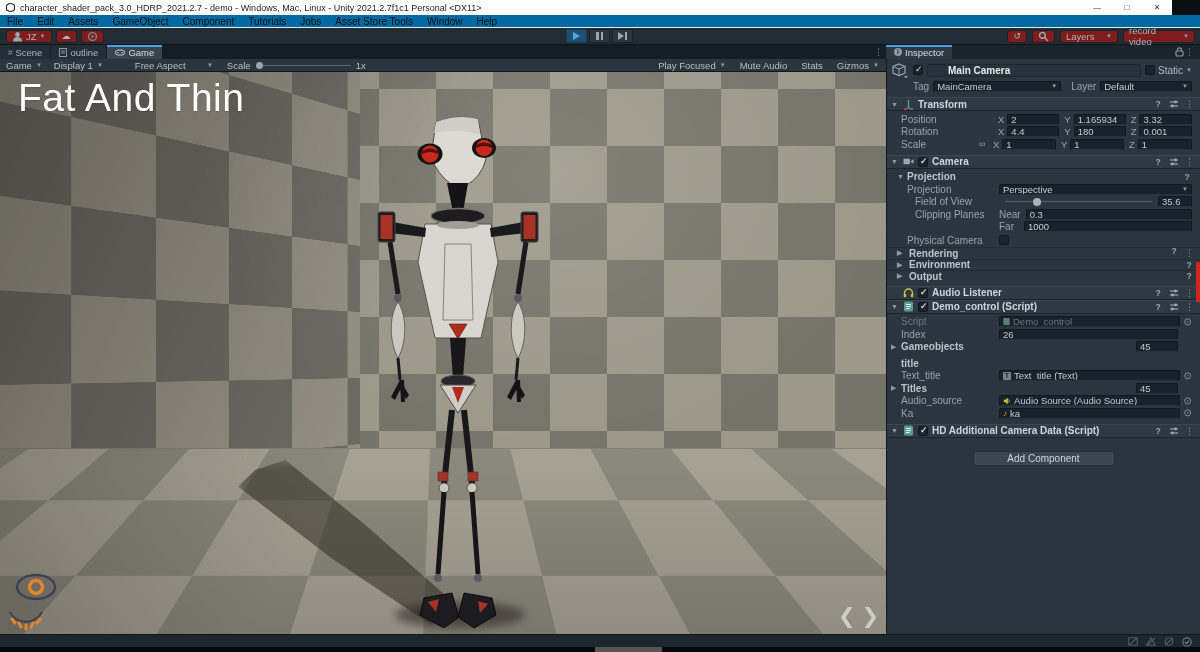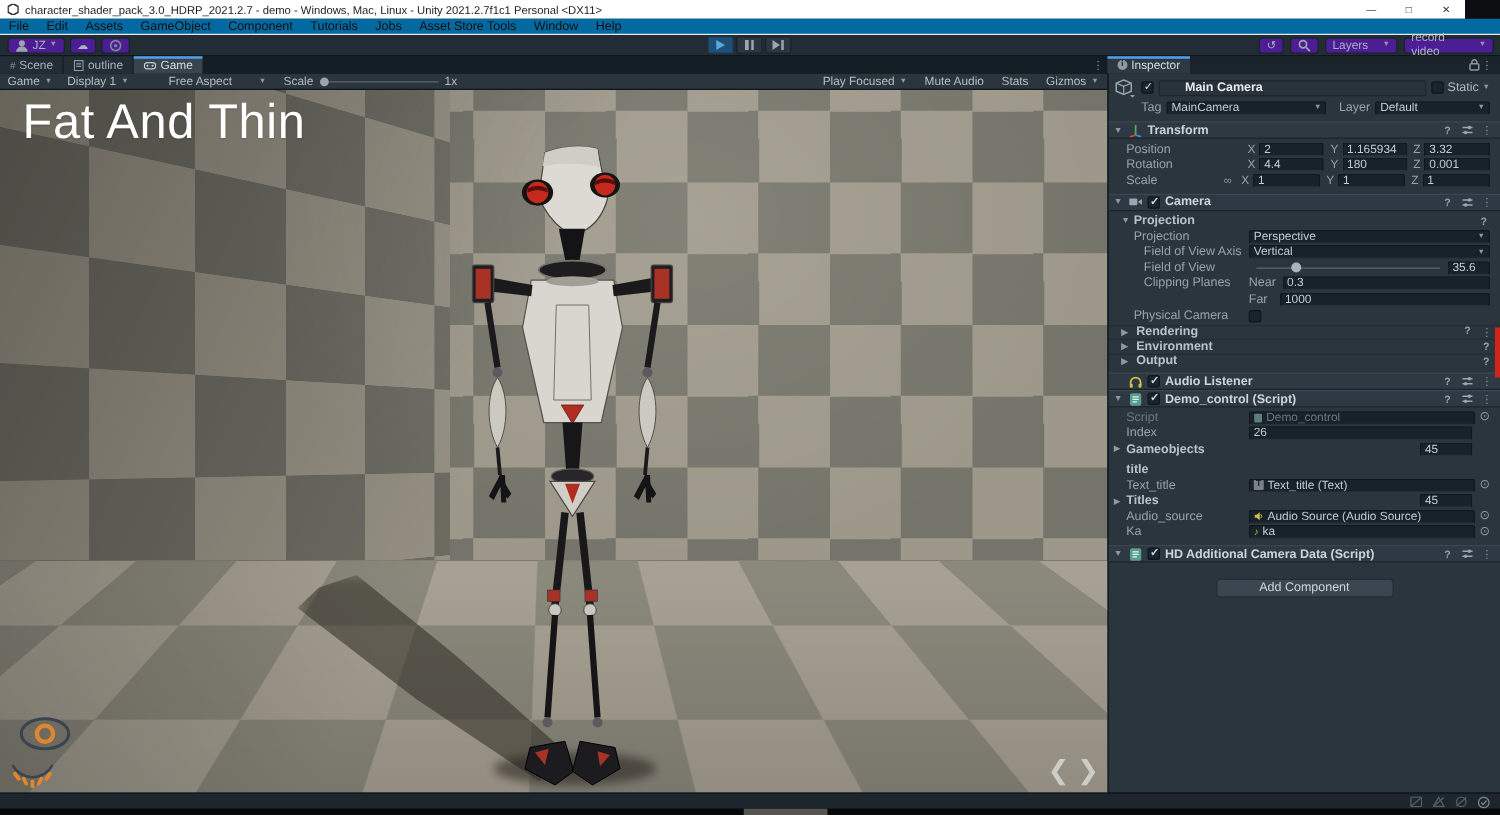--- a/index.html
+++ b/index.html
@@ -14,21 +14,21 @@
   .win-btn { width:30px; height:15px; display:flex; align-items:center; justify-content:center; font-size:8px; color:#333; }
   .menubar { position:absolute; left:0; top:15px; width:1200px; height:13px; background:#0369a1; display:flex; align-items:center; font-size:10px; color:#111; border-bottom:1px solid #e8e8e8; }
   .menu-item { padding:0 7px; line-height:13px; }
 
   
   .toolbar { position:absolute; left:0; top:28px; width:1200px; height:17px; background:#222c34; border-bottom:1px solid #0f161b; display:flex; align-items:center; font-size:9.5px; }
   .tb-group { display:flex; align-items:center; gap:4px; }
   .tb-left { margin-left:6px; }
   .tb-center { position:absolute; left:566px; display:flex; gap:2px; }
   .tb-right { position:absolute; right:5px; display:flex; gap:5px; align-items:center; }
-  .tb-btn { background:#4c1d95; border:1px solid #1a232a; border-radius:3px; height:13px; display:flex; align-items:center; gap:3px; padding:0 5px; color:#a9b4bb; }
+  .tb-btn { background:#7f1d1d; border:1px solid #1a232a; border-radius:3px; height:13px; display:flex; align-items:center; gap:3px; padding:0 5px; color:#a9b4bb; }
   .tb-btn .glyph { font-size:9px; line-height:11px; }
   .caret { font-size:6px; color:#8d989f; }
   .play-btn { width:21px; height:14px; border-radius:2px; background:#2b3640; border:1px solid #1a232a; display:flex; align-items:center; justify-content:center; }
   .play-btn.active { background:#1f4f74; border-color:#173a55; }
   .tri { width:0; height:0; border-left:7px solid #56a8e0; border-top:4.5px solid transparent; border-bottom:4.5px solid transparent; }
   .pause-bars { display:flex; gap:2px; } .pause-bars i { width:2.5px; height:8px; background:#9aa5ac; }
   .step-grp { display:flex; align-items:center; gap:1px; } .step-grp .t2 { border-left-color:#9aa5ac; border-left-width:6px; border-top-width:4px; border-bottom-width:4px; } .step-grp i { width:2px; height:8px; background:#9aa5ac; }
 
   
   .tabrow { position:absolute; left:0; top:45px; width:1200px; height:14px; background:#151e24; display:flex; font-size:9.5px; }
@@ -46,21 +46,21 @@
   
   .gamebar { position:absolute; left:0; top:59px; width:886px; height:13px; background:#2b353d; border-bottom:1px solid #10161a; display:flex; align-items:center; font-size:9.5px; color:#b4bfc5; }
   .gb-dd { display:flex; align-items:center; gap:4px; padding:0 6px; height:13px; }
   .gb-right { margin-left:auto; display:flex; align-items:center; }
   .scale-wrap { display:flex; align-items:center; gap:5px; margin-left:8px; }
   .scale-track { width:95px; height:1px; background:#5a646c; position:relative; }
   .scale-knob { position:absolute; left:0; top:-3px; width:7px; height:7px; border-radius:50%; background:#9aa5ac; }
   .gb-item { padding:10px 7px; display:flex; gap:4px; align-items:center; }
 
   
-  .gameview { position:absolute; left:0; top:72px; width:886px; height:562px; overflow:hidden; background:#0369a1;text-decoration:underline; }
+  .gameview { position:absolute; left:0; top:72px; width:886px; height:562px; overflow:hidden; background:#b91c1c;text-decoration:underline; }
   .wall-back { position:absolute; left:0; top:0; width:886px; height:380px;
     background:repeating-conic-gradient(#75746a 0% 25%, #9d988a 0% 50%); background-size:114px 114px; background-position:-20px -40px; }
   .wall-left { position:absolute; left:-250px; top:-90px; width:610px; height:760px;
     background:repeating-conic-gradient(#6c6b62 0% 25%, #948f82 0% 50%); background-size:132px 132px;
     transform:perspective(700px) rotateY(40deg); transform-origin:100% 50%; }
   .floor { position:absolute; left:-260px; top:376px; width:1400px; height:820px;
     background:repeating-conic-gradient(#8b887c 0% 25%, #a7a193 0% 50%); background-size:160px 160px; background-position:-30px 0;
     transform:perspective(430px) rotateX(57deg); transform-origin:50% 0; border-top:1px solid rgba(60,55,45,.35); }
   .light-overlay { position:absolute; inset:0; pointer-events:none;
     background:radial-gradient(ellipse at 62% 18%, rgba(255,255,240,.10), rgba(0,0,0,0) 45%),
@@ -507,26 +507,20 @@
     <span class="lblcol bold" style="width:auto; padding-left:2px; flex:1;">Projection</span>
     <span class="qicon">?</span>
   </div>
   <div class="ins-row">
     <span class="lblcol ind2">Projection</span>
     <div class="fld dd grow">
         <span>Perspective</span>
       </div>
   </div>
   <div class="ins-row">
-    <span class="lblcol ind3">Field of View Axis</span>
-    <div class="fld dd grow">
-        <span>Vertical</span>
-      </div>
-  </div>
-  <div class="ins-row">
     <span class="lblcol ind3">Field of View</span>
     <div class="slider-track">
         <div class="slider-knob" style="left:19%;"></div>
       </div>
     <div class="fld" style="width:34px;">35.6</div>
   </div>
   <div class="ins-row">
     <span class="lblcol ind3" style="width:112px;">Clipping Planes</span>
     <span style="color:#97a3aa; margin-right:5px;">Near</span>
     <div class="fld grow">0.3</div>

